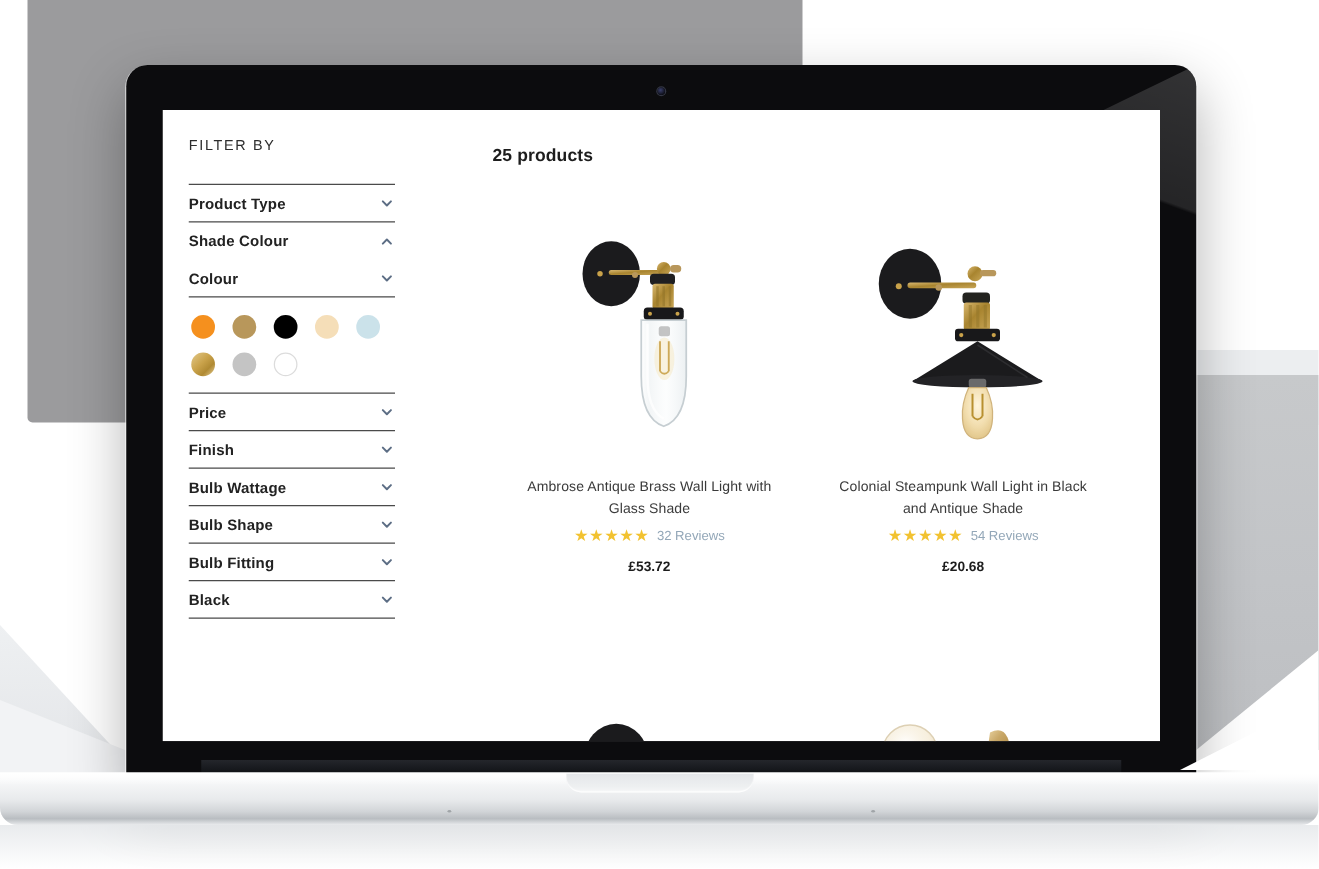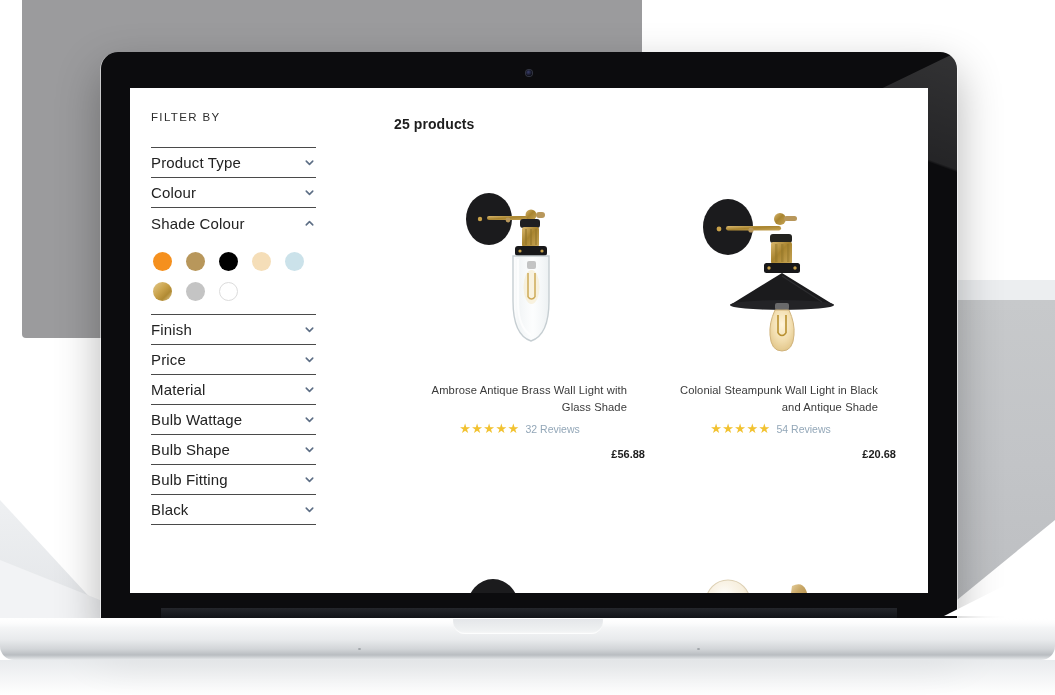--- a/index.html
+++ b/index.html
@@ -233,22 +233,22 @@
     display: flex;
     align-items: center;
     justify-content: space-between;
     height: 30px;
     border-bottom: 1.4px solid #4a4a4a;
     cursor: pointer;
   }
   .filter-row.no-border { border-bottom: none; }
 
   .filter-label {
-    font-size: 15px;
-    font-weight: 400;
+    font-size: 12px;
+    font-weight: 700;
     color: #222;
     letter-spacing: .15px;
   }
 
   .chev { width: 13px; height: 13px; display: block; }
   .chev path { stroke: #5d6e85; stroke-width: 1.7; fill: none;
                stroke-linecap: round; stroke-linejoin: round; }
 
   .swatch-panel {
     padding: 14px 0 13px 2px;
@@ -281,21 +281,21 @@
     letter-spacing: .1px;
   }
 
   .grid {
     display: grid;
     grid-template-columns: repeat(3, 251px);
     column-gap: 0px;
     row-gap: 30px;
   }
 
-  .card { width: 251px; text-align: right; cursor: pointer; }
+  .card { width: 251px; text-align: center; cursor: pointer; }
 
   .card-img {
     height: 190px;
     display: flex;
     align-items: flex-end;
     justify-content: center;
   }
 
   .card-title {
     font-size: 11.2px;
@@ -353,67 +353,61 @@
 
           <div class="filter-list">
 
             <div class="filter-row">
               <span class="filter-label">Product Type</span>
               <svg class="chev" viewBox="0 0 14 14">
                   <path d="M3.5 5.5 L7 9 L10.5 5.5"></path>
                 </svg>
             </div>
 
-            <div class="filter-row">
-              <span class="filter-label">Colour</span>
-              <svg class="chev" viewBox="0 0 14 14">
-                  <path d="M3.5 5.5 L7 9 L10.5 5.5"></path>
-                </svg>
-            </div>
-
             <div class="filter-row no-border">
               <span class="filter-label">Shade Colour</span>
               <svg class="chev" viewBox="0 0 14 14">
                   <path d="M3.5 8.5 L7 5 L10.5 8.5"></path>
+                </svg>
+            </div>
+
+            <div class="filter-row">
+              <span class="filter-label">Colour</span>
+              <svg class="chev" viewBox="0 0 14 14">
+                  <path d="M3.5 5.5 L7 9 L10.5 5.5"></path>
                 </svg>
             </div>
 
             <div class="swatch-panel">
               <div class="swatch-grid">
                 <span class="swatch" style="background:#F5901E"></span>
                 <span class="swatch" style="background:#B8975B"></span>
                 <span class="swatch" style="background:#000000"></span>
                 <span class="swatch" style="background:#F5DEB8"></span>
                 <span class="swatch" style="background:#CBE2EA"></span>
                 <span class="swatch" style="background:linear-gradient(135deg,#E3C98A 0%,#C9A24A 45%,#B08A33 70%,#E8D29B 100%)"></span>
                 <span class="swatch" style="background:#C4C4C4"></span>
                 <span class="swatch outlined" style="background:#FFFFFF"></span>
               </div>
             </div>
 
             <div class="filter-row">
+              <span class="filter-label">Price</span>
+              <svg class="chev" viewBox="0 0 14 14">
+                  <path d="M3.5 5.5 L7 9 L10.5 5.5"></path>
+                </svg>
+            </div>
+
+            <div class="filter-row">
               <span class="filter-label">Finish</span>
               <svg class="chev" viewBox="0 0 14 14">
                   <path d="M3.5 5.5 L7 9 L10.5 5.5"></path>
                 </svg>
             </div>
 
-            <div class="filter-row">
-              <span class="filter-label">Price</span>
-              <svg class="chev" viewBox="0 0 14 14">
-                  <path d="M3.5 5.5 L7 9 L10.5 5.5"></path>
-                </svg>
-            </div>
-
-            <div class="filter-row">
-              <span class="filter-label">Material</span>
-              <svg class="chev" viewBox="0 0 14 14">
-                  <path d="M3.5 5.5 L7 9 L10.5 5.5"></path>
-                </svg>
-            </div>
 
             <div class="filter-row">
               <span class="filter-label">Bulb Wattage</span>
               <svg class="chev" viewBox="0 0 14 14">
                   <path d="M3.5 5.5 L7 9 L10.5 5.5"></path>
                 </svg>
             </div>
 
             <div class="filter-row">
               <span class="filter-label">Bulb Shape</span>
@@ -488,21 +482,21 @@
                   <ellipse cx="74.5" cy="104" rx="8" ry="17" fill="#f6e7c2" opacity=".5"></ellipse>
                   <path d="M71 90 L71 114 M78 90 L78 114" stroke="#C9A24A" stroke-width="1.5" opacity=".9"></path>
                   <path d="M71 114 Q74.5 118 78 114" stroke="#C9A24A" stroke-width="1.5" fill="none" opacity=".9"></path>
                 </svg>
               </div>
               <div class="card-title">Ambrose Antique Brass Wall Light with Glass Shade</div>
               <div class="card-rating">
                 <span class="stars">★★★★★</span>
                 <span class="review-count">32 Reviews</span>
               </div>
-              <div class="card-price">£56.88</div>
+              <div class="card-price">£53.72</div>
             </div>
 
             <div class="card">
               <div class="card-img">
                 <svg class="lamp-svg" width="150" height="185" viewBox="0 0 150 185">
                   <defs>
                     <linearGradient id="brass2" x1="0" y1="0" x2="1" y2="1">
                       <stop offset="0" stop-color="#D9B870"></stop>
                       <stop offset=".45" stop-color="#A8842F"></stop>
                       <stop offset="1" stop-color="#C8A657"></stop>

